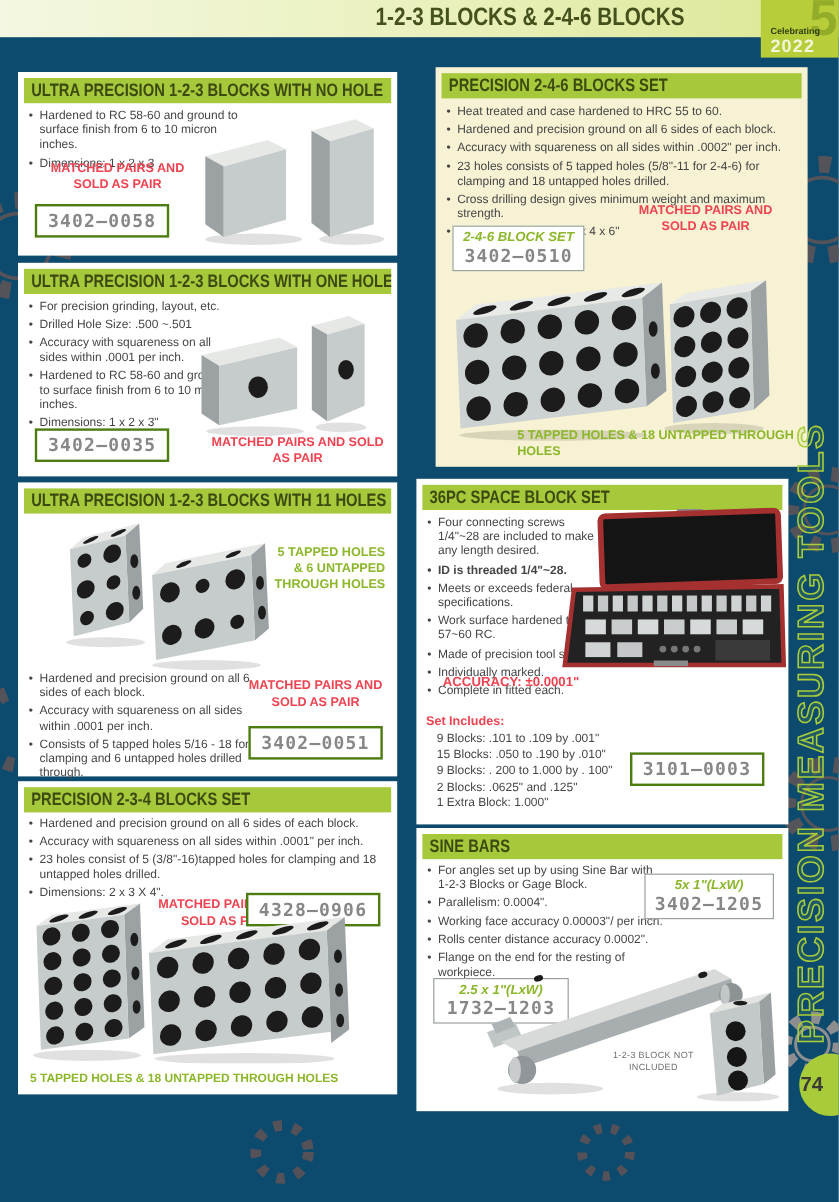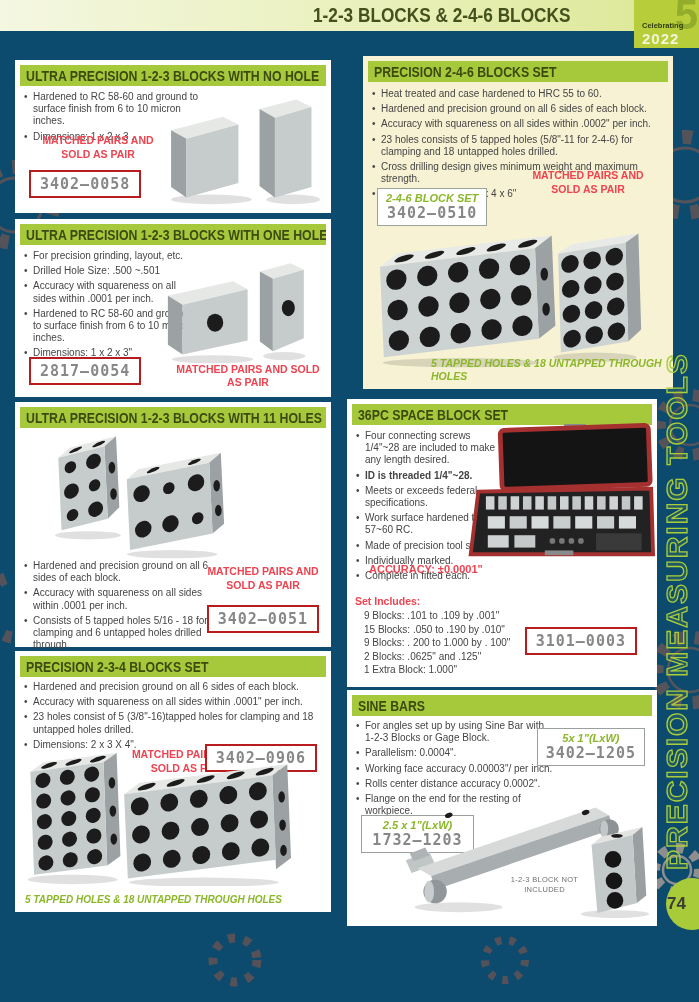--- a/index.html
+++ b/index.html
@@ -17,27 +17,27 @@
   .panel{position:absolute;background:#fff;}
   .panel.cream{background:#f6f2d3;}
   .sec-head{position:absolute;left:5px;right:5px;top:5px;height:21px;background:#a6c93c;
             color:#3c4a10;font-weight:bold;font-size:15px;line-height:21px;padding-left:6px;overflow:hidden;white-space:nowrap;}
   .cond{display:inline-block;transform:scaleX(.82);transform-origin:0 50%;}
   .bullets{position:absolute;list-style:none;margin:0;padding:0;font-size:10px;line-height:1.22;color:#454545;}
   .bullets li{padding-left:10px;position:relative;margin-bottom:3px;}
   .bullets li::before{content:"\2022";position:absolute;left:1px;top:0;}
   .bullets li.bold{font-weight:bold;}
   .matched{position:absolute;color:#ee4350;font-weight:bold;font-size:10.5px;text-align:center;line-height:1.3;}
-  .part-box{position:absolute;background:#fff;border:2px solid #b91c1c;color:#878787;
+  .part-box{position:absolute;background:#fff;border:2px solid #4d7c0f;color:#878787;
             font-family:"DejaVu Sans Mono",monospace;font-weight:bold;font-size:15px;letter-spacing:1px;
             padding:3px 9px;white-space:nowrap;}
   .combo-box{position:absolute;background:#fff;border:1.5px solid #9aa0a0;text-align:center;padding:3px 8px;white-space:nowrap;}
   .combo-box .lbl{display:block;color:#8cb72a;font-style:italic;font-weight:bold;font-size:11px;}
   .combo-box .pn{display:block;color:#878787;font-family:"DejaVu Sans Mono",monospace;font-weight:bold;font-size:15px;letter-spacing:1px;}
-  .green-cap{position:absolute;color:#8cb72a;font-weight:bold;font-style:italic;font-size:10px;line-height:1.3;}
+  .green-cap{position:absolute;color:#8cb72a;font-weight:bold;font-size:10px;line-height:1.3;}
   .accuracy{position:absolute;color:#ee4350;font-weight:bold;font-size:11px;}
   .set-head{position:absolute;color:#ee4350;font-weight:bold;font-size:10.5px;}
   .set-list{position:absolute;list-style:none;margin:0;padding:0;font-size:10px;color:#454545;line-height:1.35;}
   .note{position:absolute;color:#6f6f6f;font-size:7.5px;text-align:center;line-height:1.3;letter-spacing:.3px;}
   .img{position:absolute;}
   
   .side-label{position:absolute;left:427px;top:603px;width:500px;height:34px;
               transform:rotate(-90deg);text-align:center;font-size:30px;font-weight:bold;letter-spacing:2px;
               color:rgba(166,201,60,.12);-webkit-text-stroke:1.3px #a8cc3a;white-space:nowrap;}
   .page-num{position:absolute;left:666px;top:878px;width:52px;height:52px;border-radius:50%;
@@ -117,21 +117,21 @@
 
   <div class="panel" style="left:15px;top:219px;width:316px;height:178px;">
     <div class="sec-head"><span class="cond">ULTRA PRECISION 1-2-3 BLOCKS WITH ONE HOLE</span></div>
     <ul class="bullets" style="left:8px;top:31px;width:175px;">
       <li>For precision grinding, layout, etc.</li>
       <li>Drilled Hole Size: .500 ~.501</li>
       <li>Accuracy with squareness on all sides within .0001 per inch.</li>
       <li>Hardened to RC 58-60 and ground to surface finish from 6 to 10 micron inches.</li>
       <li>Dimensions: 1 x 2 x 3"</li>
     </ul>
-    <div class="part-box" style="left:14px;top:138px;">2817–0054</div>
+    <div class="part-box" style="left:14px;top:138px;">3402–0035</div>
     <div class="matched" style="right:8px;bottom:7px;width:150px;">MATCHED PAIRS AND SOLD AS PAIR</div>
     <svg class="img" style="left:125px;top:28px;" width="186" height="118" viewBox="0 0 190 145">
       <ellipse cx="70" cy="138" rx="50" ry="5" fill="#000" opacity=".12"></ellipse>
       <ellipse cx="158" cy="134" rx="26" ry="5" fill="#000" opacity=".12"></ellipse>
       <polygon points="15,60 95,42 113,52 33,71" fill="#e6e8e6"></polygon>
       <polygon points="15,60 33,71 33,132 15,120" fill="#9ca2a4"></polygon>
       <polygon points="33,71 113,52 113,115 33,132" fill="#c6cbcc"></polygon>
       <ellipse cx="73" cy="93" rx="10" ry="11" fill="#1c1c1c"></ellipse>
       <polygon points="128,30 166,20 182,28 144,39" fill="#e6e8e6"></polygon>
       <polygon points="128,30 144,39 144,128 128,116" fill="#9ca2a4"></polygon>
@@ -173,40 +173,41 @@
       <g transform="matrix(1,-0.2,0.047,1,105,62)">
         <rect x="0" y="0" width="100" height="86" fill="#c6cbcc"></rect>
         <circle cx="17" cy="21" r="10" fill="#1c1c1c"></circle>
           <circle cx="50" cy="21" r="7" fill="#1c1c1c"></circle>
           <circle cx="83" cy="21" r="10" fill="#1c1c1c"></circle>
         <circle cx="17" cy="64" r="10" fill="#1c1c1c"></circle>
           <circle cx="50" cy="64" r="10" fill="#1c1c1c"></circle>
           <circle cx="83" cy="64" r="7" fill="#1c1c1c"></circle>
       </g>
     </svg>
+    <div class="green-cap" style="right:10px;top:52px;width:100px;text-align:right;font-size:10.5px;">5 TAPPED HOLES &amp; 6 UNTAPPED THROUGH HOLES</div>
     <ul class="bullets" style="left:8px;top:158px;width:195px;">
       <li>Hardened and precision ground on all 6 sides of each block.</li>
       <li>Accuracy with squareness on all sides within .0001 per inch.</li>
       <li>Consists of 5 tapped holes 5/16 - 18 for clamping and 6 untapped holes drilled through.</li>
       <li>Dimensions: 1 x 2 x 3 ".</li>
     </ul>
     <div class="matched" style="right:8px;top:163px;width:120px;">MATCHED PAIRS AND SOLD AS PAIR</div>
     <div class="part-box" style="right:12px;top:203px;">3402–0051</div>
   </div>
 
   <div class="panel" style="left:15px;top:651px;width:316px;height:261px;">
     <div class="sec-head"><span class="cond">PRECISION 2-3-4 BLOCKS SET</span></div>
     <ul class="bullets" style="left:8px;top:30px;width:300px;">
       <li>Hardened and precision ground on all 6 sides of each block.</li>
       <li>Accuracy with squareness on all sides within .0001" per inch.</li>
       <li>23 holes consist of 5 (3/8"-16)tapped holes for clamping and 18 untapped holes drilled.</li>
       <li>Dimensions: 2 x 3 X 4".</li>
     </ul>
     <div class="matched" style="left:110px;top:97px;width:125px;">MATCHED PAIRS AND SOLD AS PAIR</div>
-    <div class="part-box" style="right:14px;top:93px;">3402–0906</div>
+    <div class="part-box" style="right:14px;top:93px;">4328–0906</div>
     <svg class="img" style="left:6px;top:94px;" width="300" height="141" viewBox="0 0 320 150" preserveAspectRatio="xMinYMax meet">
       <ellipse cx="55" cy="143" rx="48" ry="5" fill="#000" opacity=".12"></ellipse>
       <ellipse cx="195" cy="146" rx="80" ry="5" fill="#000" opacity=".12"></ellipse>
       <polygon points="10,28 88,18 102,8 24,18" fill="#e6e8e6"></polygon>
       <g transform="matrix(1,-0.128,14,-10,10,28)">
         <ellipse cx="13" cy="0.5" rx="7" ry="0.35" fill="#1c1c1c"></ellipse>
         <ellipse cx="39" cy="0.5" rx="7" ry="0.35" fill="#1c1c1c"></ellipse>
         <ellipse cx="65" cy="0.5" rx="7" ry="0.35" fill="#1c1c1c"></ellipse>
       </g>
       <polygon points="88,18 102,8 106,118 92,128" fill="#9ca2a4"></polygon>

